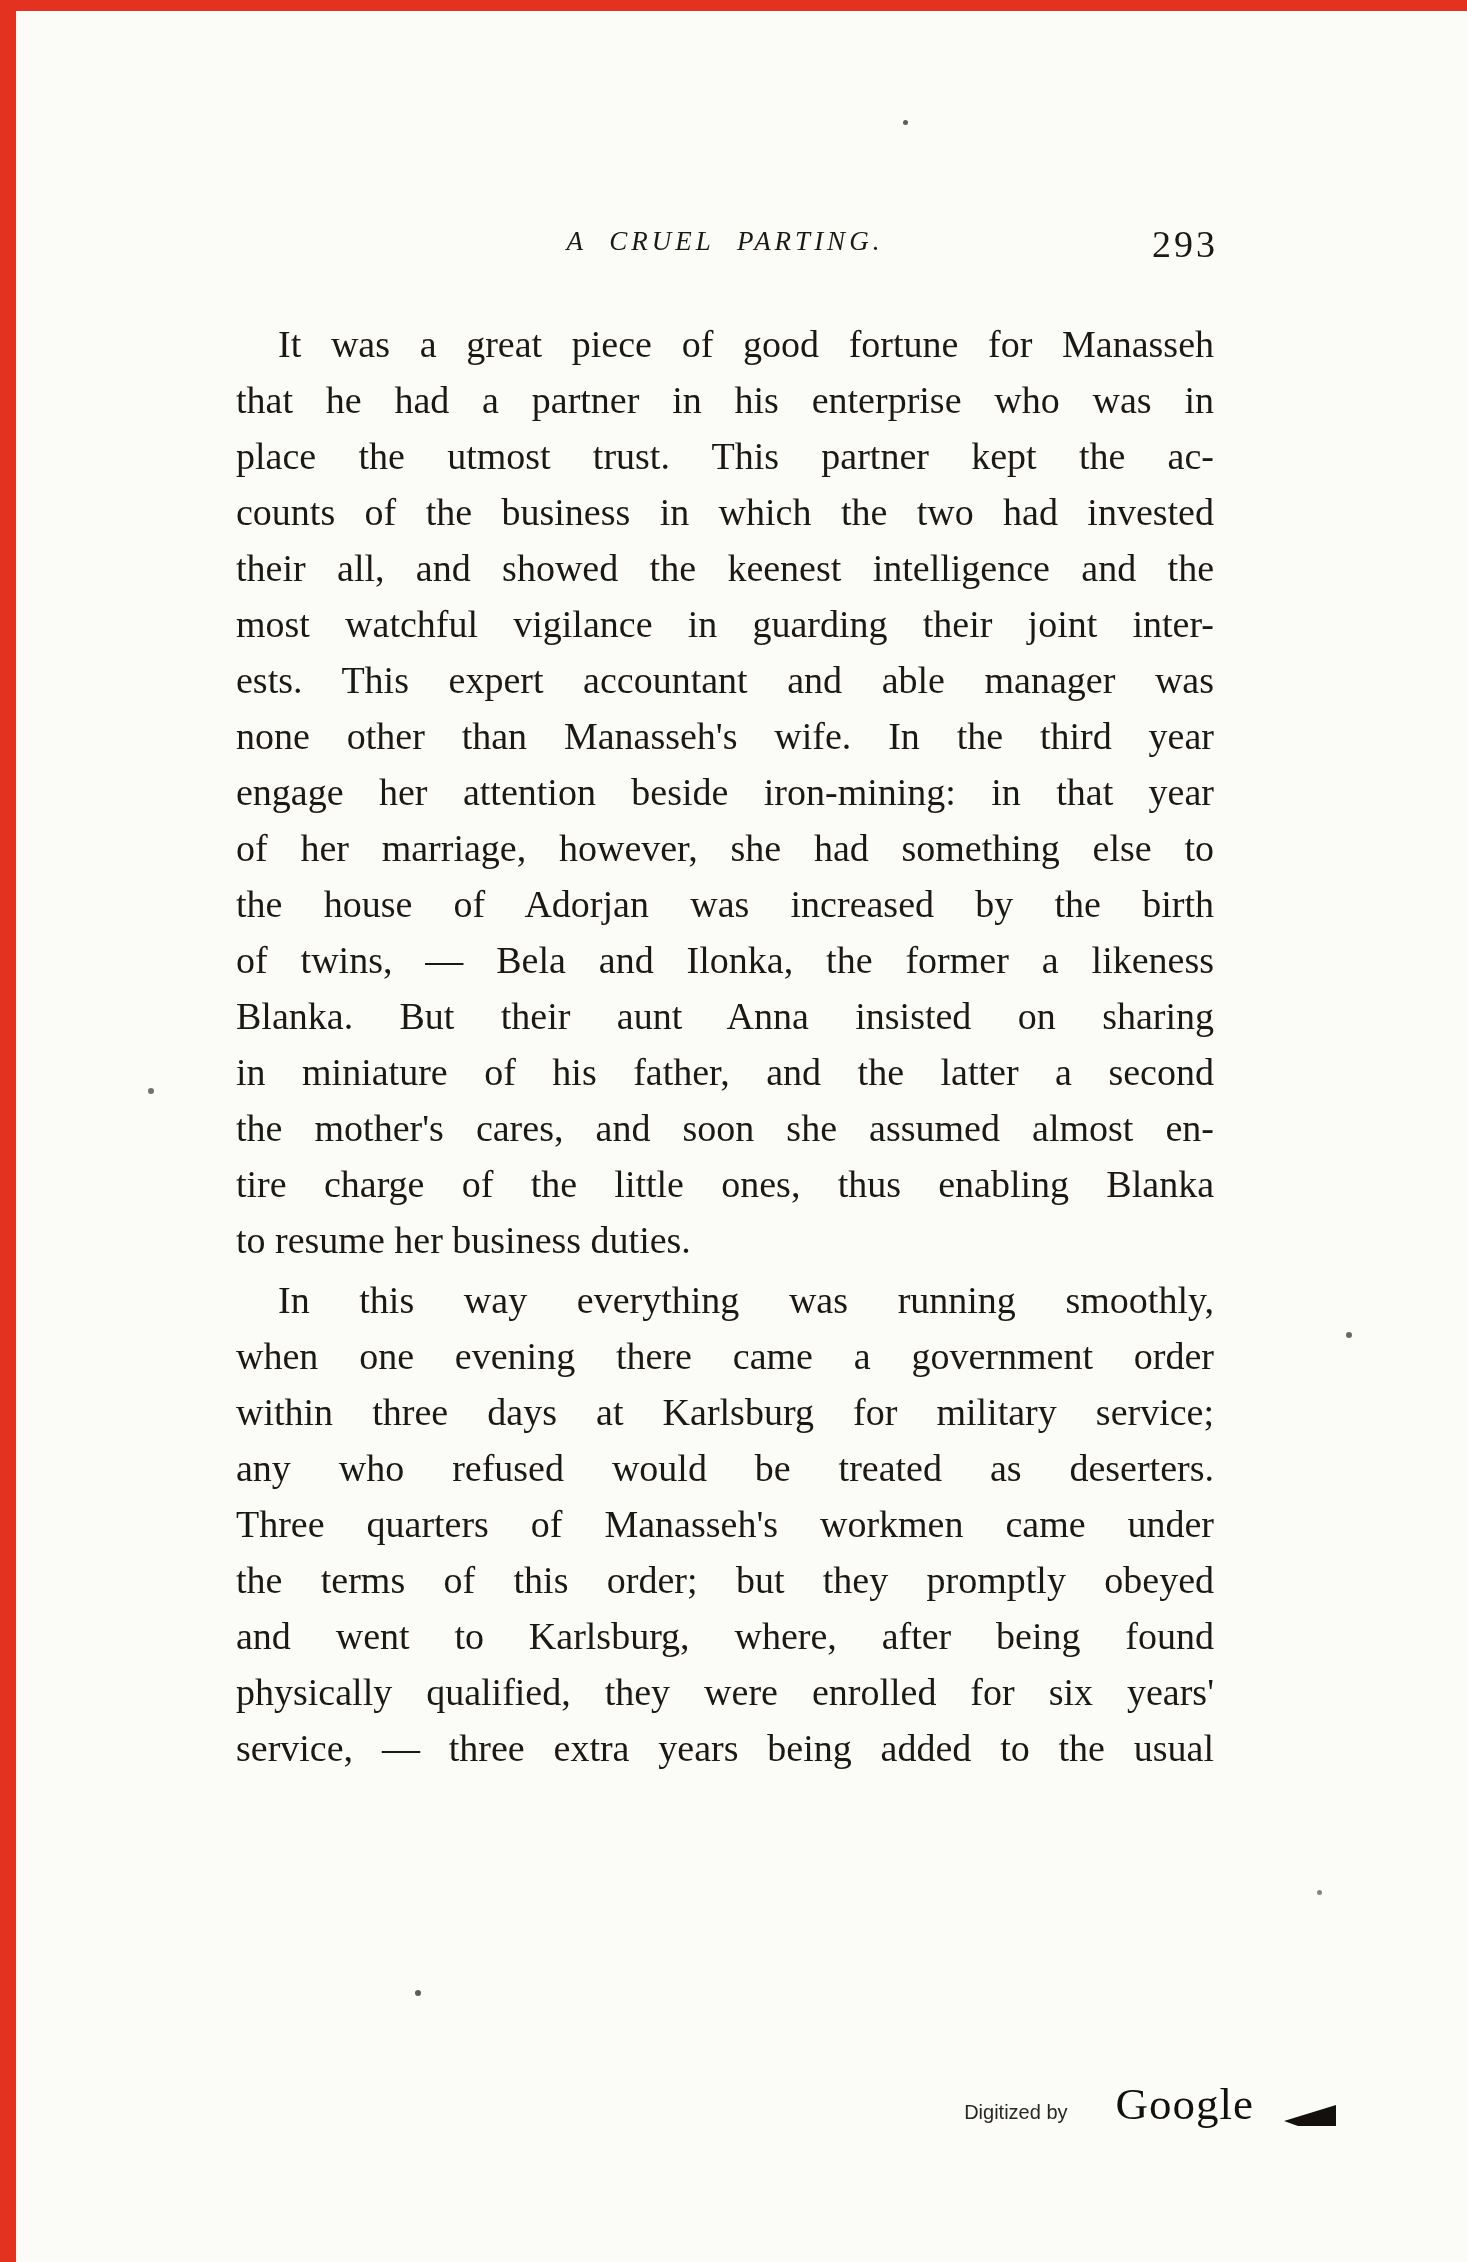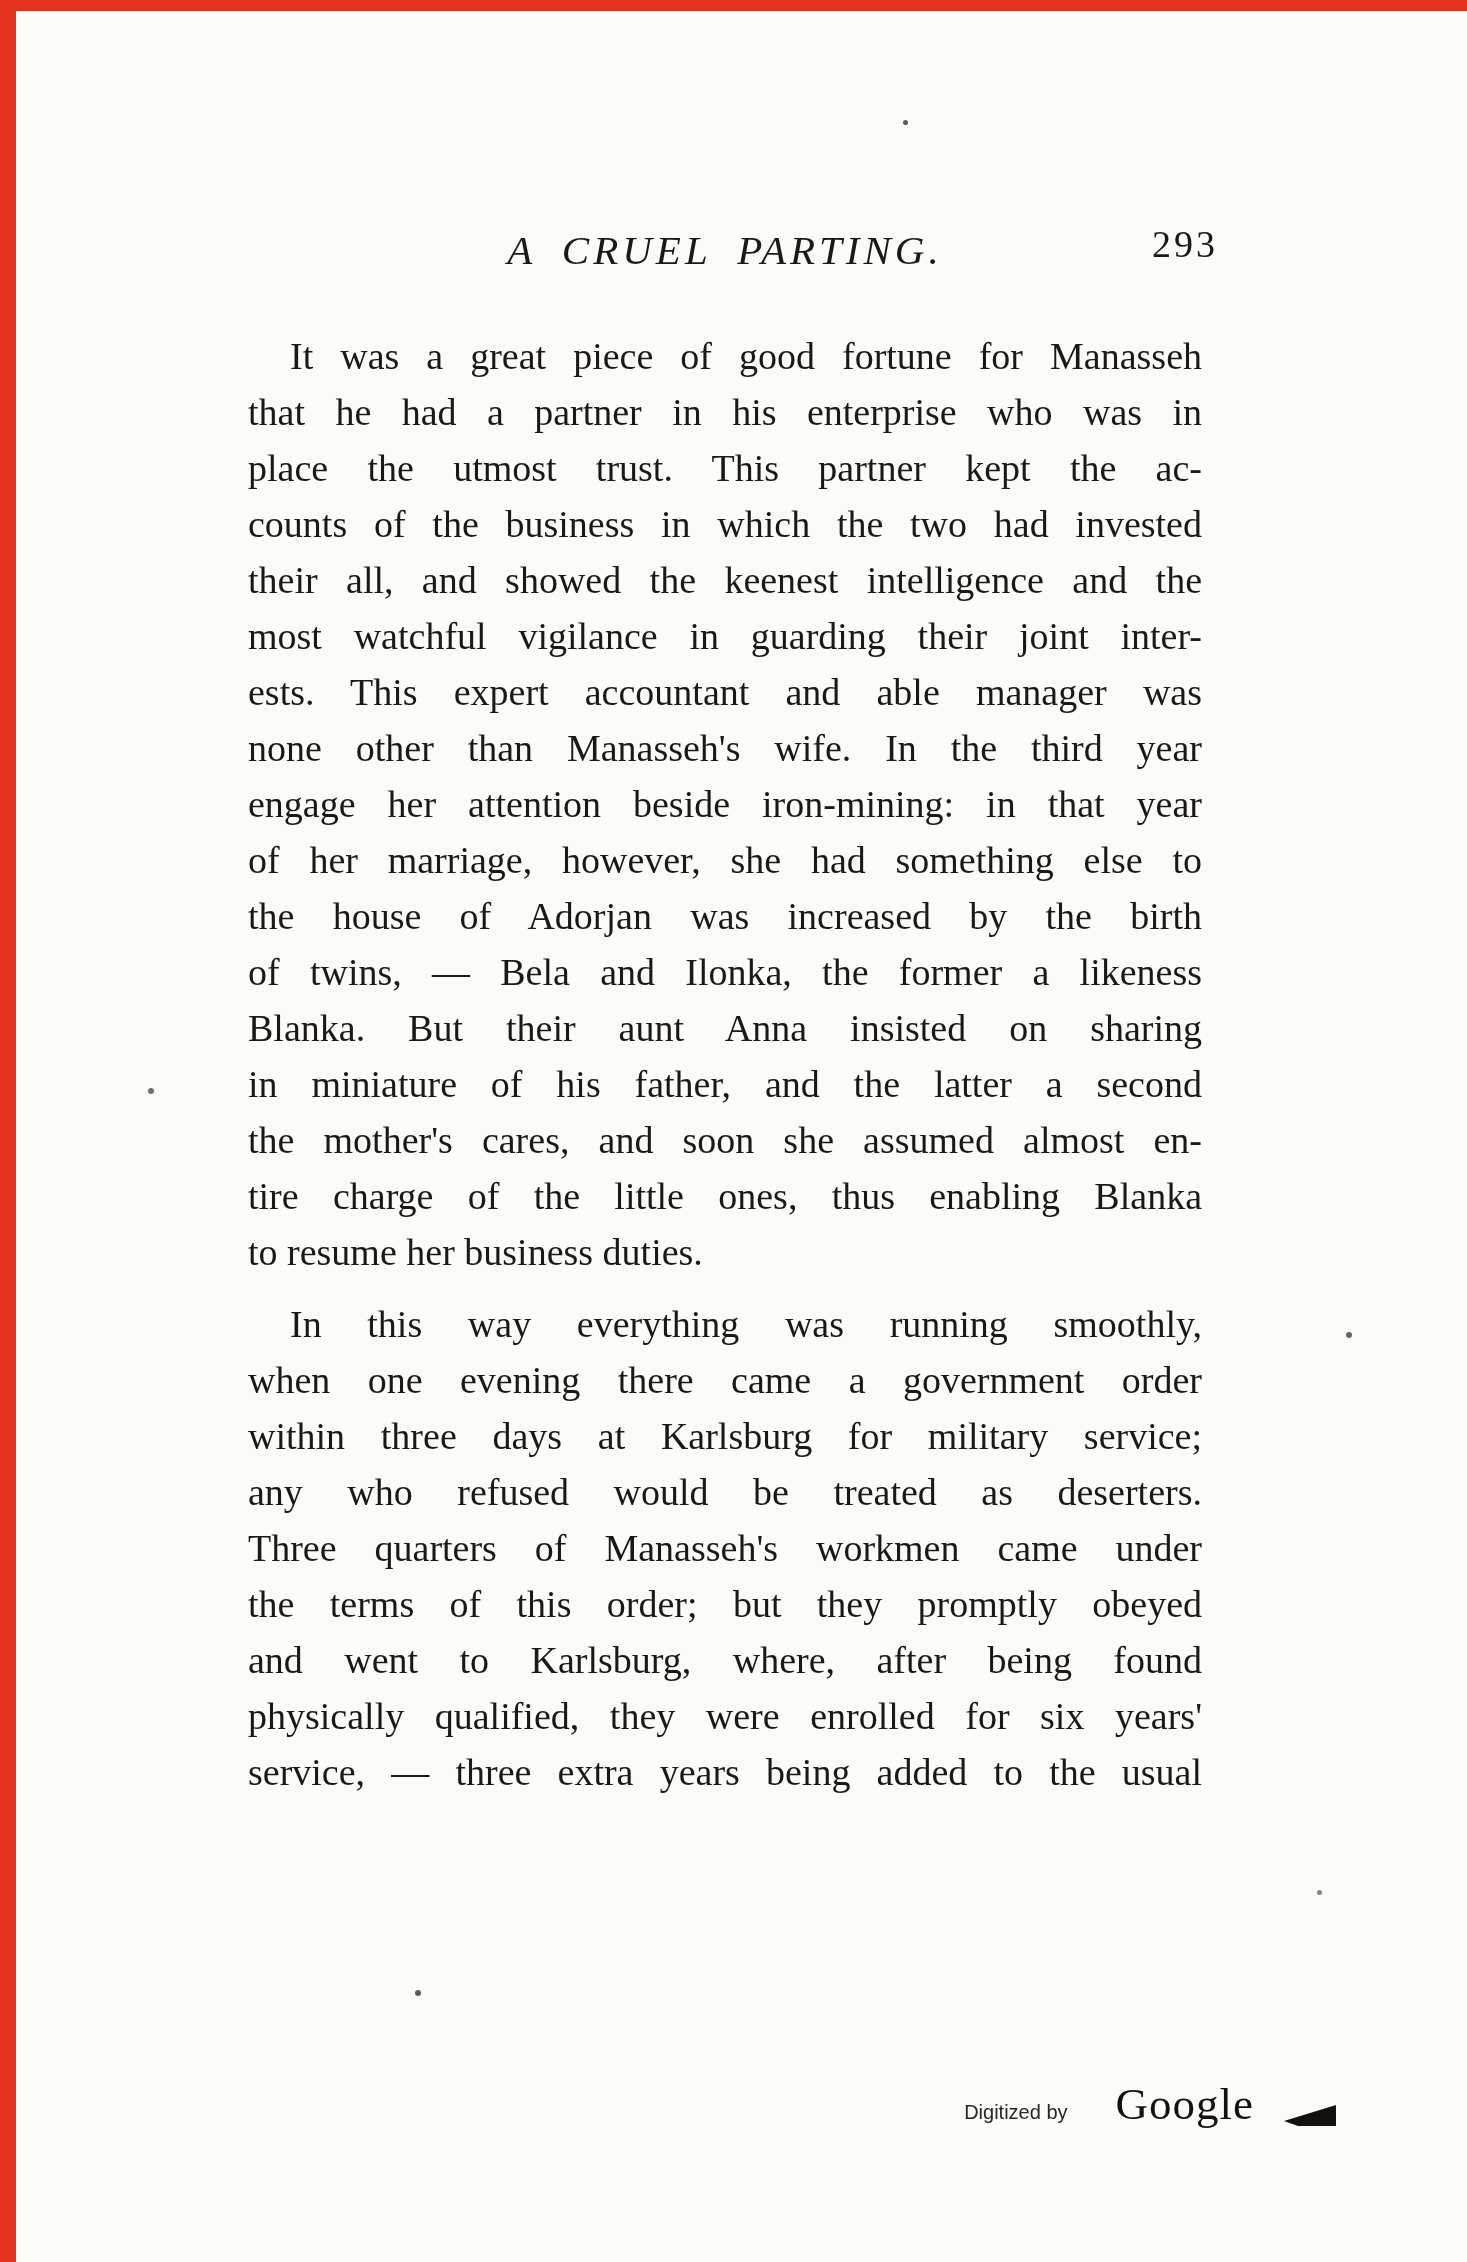--- a/index.html
+++ b/index.html
@@ -36,41 +36,41 @@
     position: absolute;
     left: 232px;
     top: 226px;
     width: 986px;
     height: 50px;
   }
   .running-title {
     display: block;
     text-align: center;
     font-style: italic;
-    font-size: 41px;
+    font-size: 27px;
     letter-spacing: 4px;
     word-spacing: 12px;
   }
   .page-number {
     position: absolute;
     right: 0;
     top: -4px;
     font-size: 38px;
     letter-spacing: 3px;
     font-style: normal;
   }
   .body-text {
     position: absolute;
     left: 232px;
     top: 312px;
     width: 986px;
     font-size: 38px;
     line-height: 56px;
   }
-  .paragraph { margin: 16px; }
+  .paragraph { margin: 4px; }
   .line {
     text-align: justify;
     text-align-last: justify;
   }
   .line.indent { text-indent: 42px; }
   .line.last { text-align-last: left; }
   .footer {
     position: absolute;
     top: 2078px;
     right: 213px;

